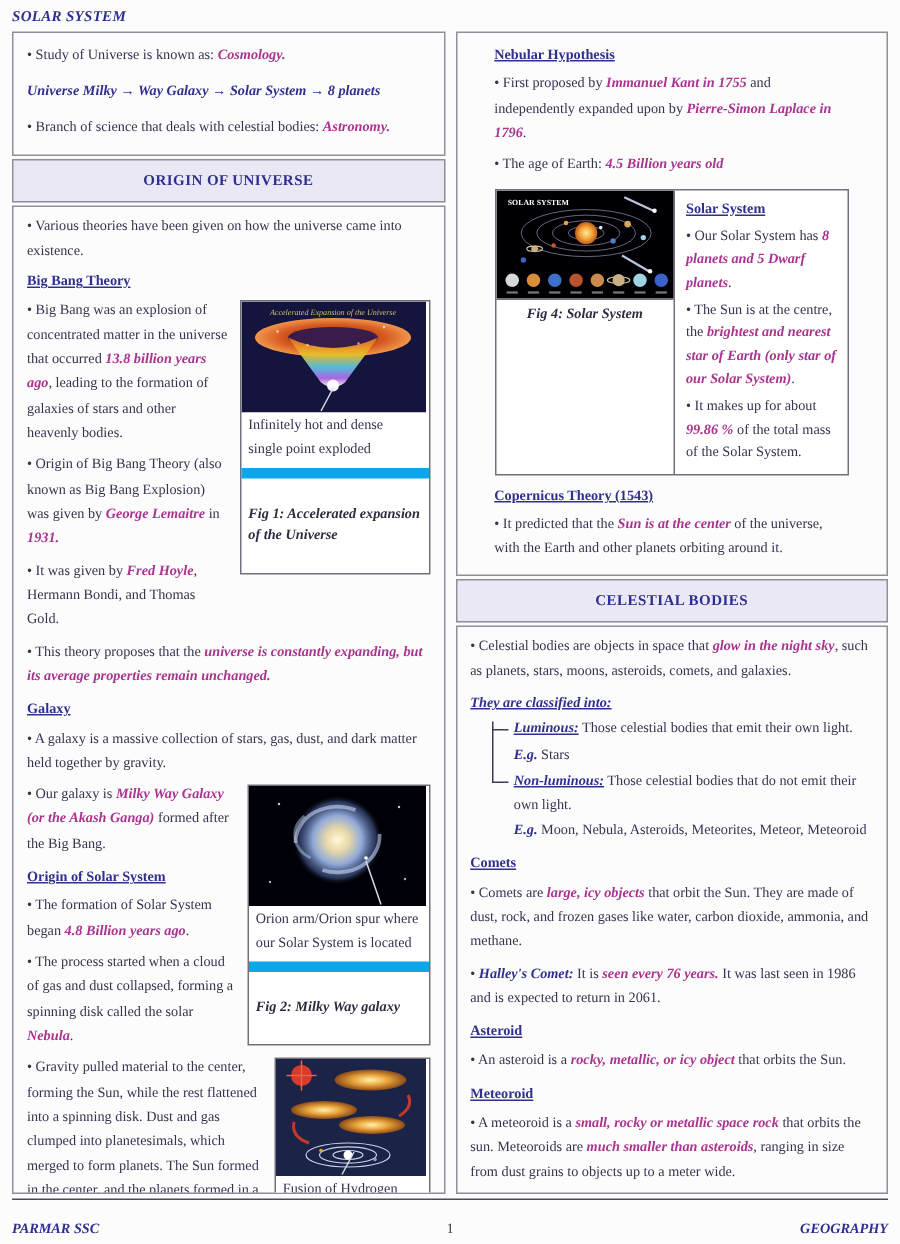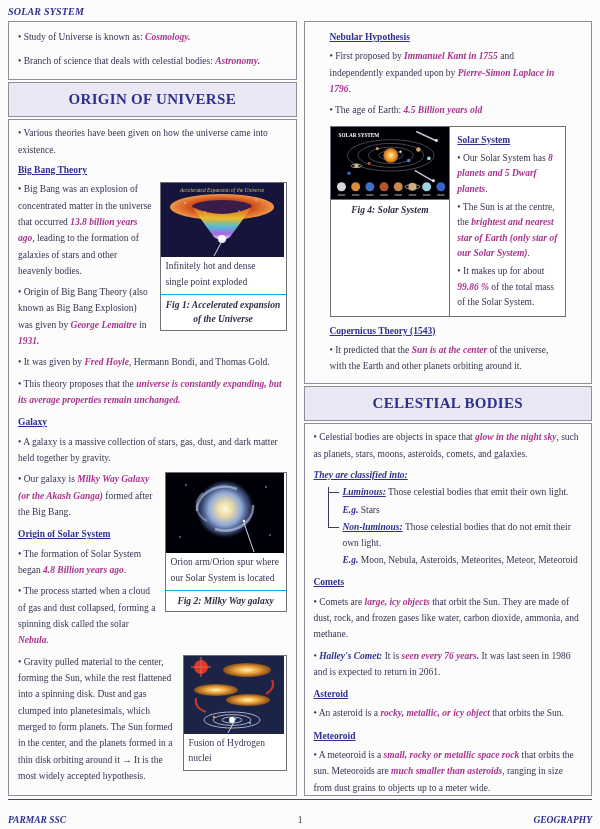--- a/index.html
+++ b/index.html
@@ -6,33 +6,33 @@
   .page{box-sizing:border-box;width:600px;height:829px;padding:5px 8px 4px;background:#fcfcfc;
         display:flex;flex-direction:column;
         font-family:"Liberation Serif","DejaVu Serif",serif;font-size:9.5px;color:#343450;}
   .page-title{color:#2f2f8f;font-weight:bold;font-style:italic;font-size:10px;letter-spacing:.2px;margin:1px 0 4px;}
   .columns{flex:1;display:flex;gap:7px;min-height:0;}
   .col{flex:1;display:flex;flex-direction:column;min-width:0;}
   .box{border:1px solid #8f8f9b;background:#fcfcfc;}
   .intro{padding:7px 9px 2px;}
   .intro p{margin:0 0 8px;line-height:1.7;}
   .band{border:1px solid #8f8f9b;margin:2px 0;background:#eae8f5;color:#2f2f8f;text-align:center;
-        font-weight:bold;font-size:15px;padding:8px 2px;letter-spacing:.3px;}
+        font-weight:bold;font-size:10px;padding:8px 2px;letter-spacing:.3px;}
   .bodybox{flex:1;padding:5px 9px;overflow:hidden;min-height:0;}
   .toppad{padding:6px 25px 4px;}
   p.line{margin:0 0 5px;line-height:1.72;}
   .h{display:block;color:#2f2f8f;font-weight:bold;text-decoration:underline;margin:7px 0 4px;line-height:1.5;}
   .h.first{margin-top:2px;}
   .em1{color:#a9338f;font-weight:bold;font-style:italic;}
   .em2{color:#2f2f8f;font-weight:bold;font-style:italic;}
   .u{text-decoration:underline;}
   .fig{float:right;clear:right;border:1px solid #70707c;margin:1px 0 6px 8px;background:#fff;}
   .fig svg{display:block;}
   .fig .note{padding:2px 5px 3px;line-height:1.65;}
-  .fig .cap{border-top:1px solid #0ea5e9;padding:3px 5px;font-weight:bold;font-style:italic;line-height:1.55;color:#2c2c40;text-align:center;}
+  .fig .cap{border-top:7px solid #0ea5e9;padding:17px 5px;font-weight:bold;font-style:italic;line-height:1.55;color:#2c2c40;}
   .fig4{display:flex;border:1px solid #70707c;margin:7px 0 7px;background:#fff;}
   .fig4-left{flex:1.18;border-right:1px solid #70707c;display:flex;flex-direction:column;min-width:0;}
   .fig4-left svg{display:block;width:100%;height:auto;}
   .fig4-cap{border-top:1px solid #70707c;text-align:center;font-weight:bold;font-style:italic;padding:5px 2px;color:#2c2c40;}
   .fig4-right{flex:1;padding:4px 7px 2px;min-width:0;}
   .fig4-right p{margin:0 0 3px;line-height:1.62;}
   .tree{position:relative;margin:1px 0 6px 14px;}
   .tree::before{content:"";position:absolute;left:0;top:2px;height:41px;border-left:1px solid #3c3c55;}
   .branch,.eg{padding-left:15px;line-height:1.62;margin:0 0 2px;position:relative;}
   .branch::before{content:"";position:absolute;left:0;top:7px;width:11px;border-top:1px solid #3c3c55;}
@@ -47,20 +47,21 @@
 <div class="page">
 
   <div class="page-title">SOLAR SYSTEM</div>
 
   <div class="columns">
 
     <div class="col">
 
       <div class="box intro">
         <p><span>• Study of Universe is known as: </span><span class="em1">Cosmology.</span></p>
+        <p><span class="em2">Universe Milky → Way Galaxy → Solar System → 8 planets</span></p>
         <p><span>• Branch of science that deals with celestial bodies: </span><span class="em1">Astronomy.</span></p>
       </div>
 
       <div class="band">ORIGIN OF UNIVERSE</div>
 
       <div class="box bodybox">
         <p class="line">• Various theories have been given on how the universe came into existence.</p>
 
         <span class="h first">Big Bang Theory</span>
 

